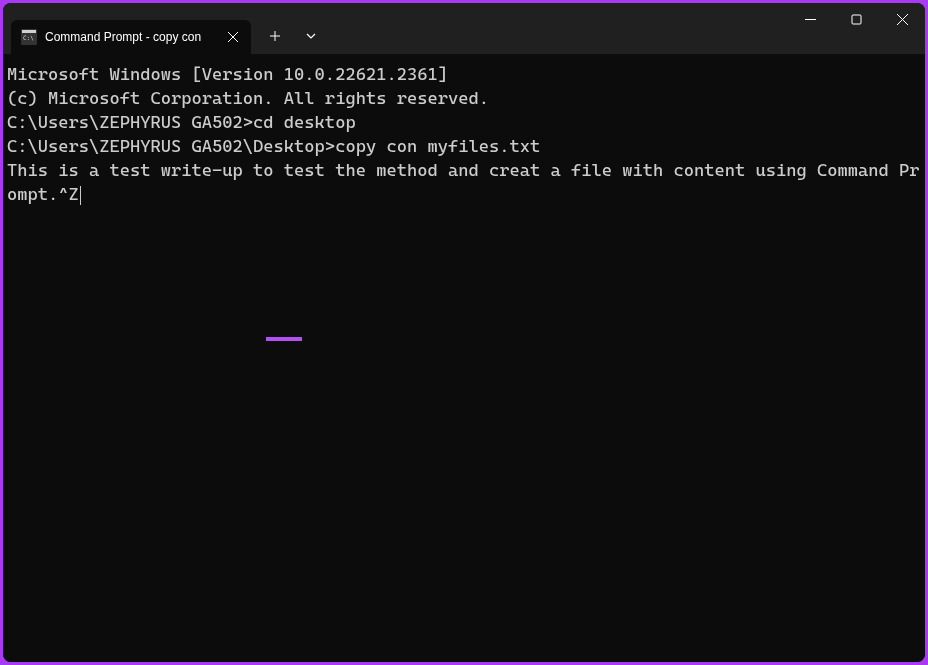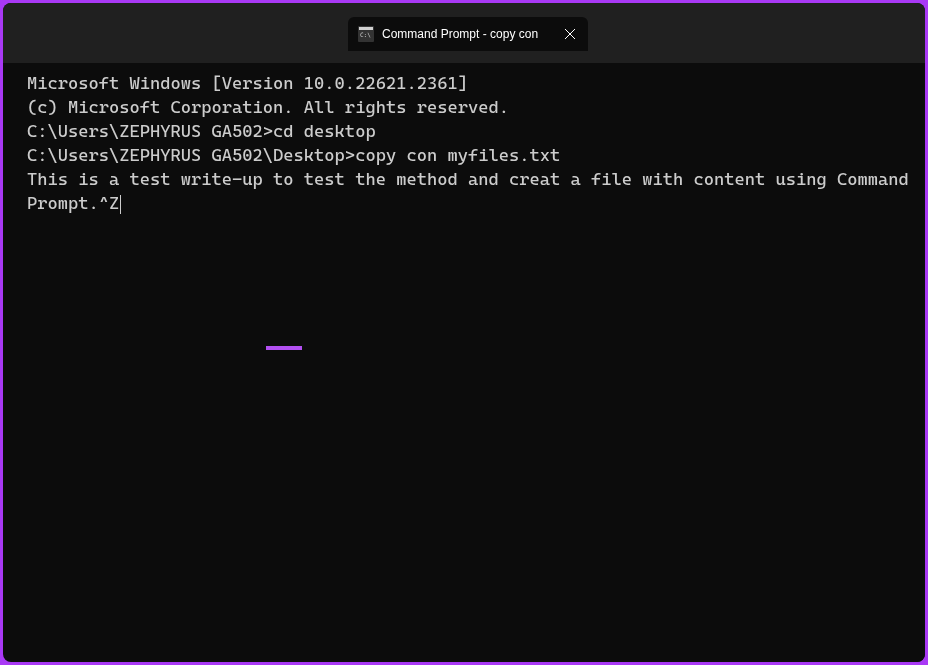--- a/index.html
+++ b/index.html
@@ -21,26 +21,25 @@
       width: 100%;
       height: 100%;
       background: #0c0c0c;
       border-radius: 8px;
       overflow: hidden;
       display: flex;
       flex-direction: column;
     }
 
     .titlebar {
-      height: 60px;
+      height: 51px;
       background: #202020;
       display: flex;
       align-items: center;
       position: relative;
-      flex-direction: column;
     }
 
     .tab-area {
       display: flex;
       align-items: flex-end;
       height: 100%;
       padding-left: 8px;
     }
 
     .tab {
@@ -155,21 +154,20 @@
       background: #b350f2;
       left: 263px;
       top: 283px;
     }
 
     .terminal-wrapper {
       position: relative;
       flex: 1;
       display: flex;
       flex-direction: column;
-      padding-left: 20px;
     }
   </style>
 </head>
 <body>
 
 <div class="window">
   <div class="titlebar">
     <div class="tab-area">
       <div class="tab">
         <span class="tab-icon">

